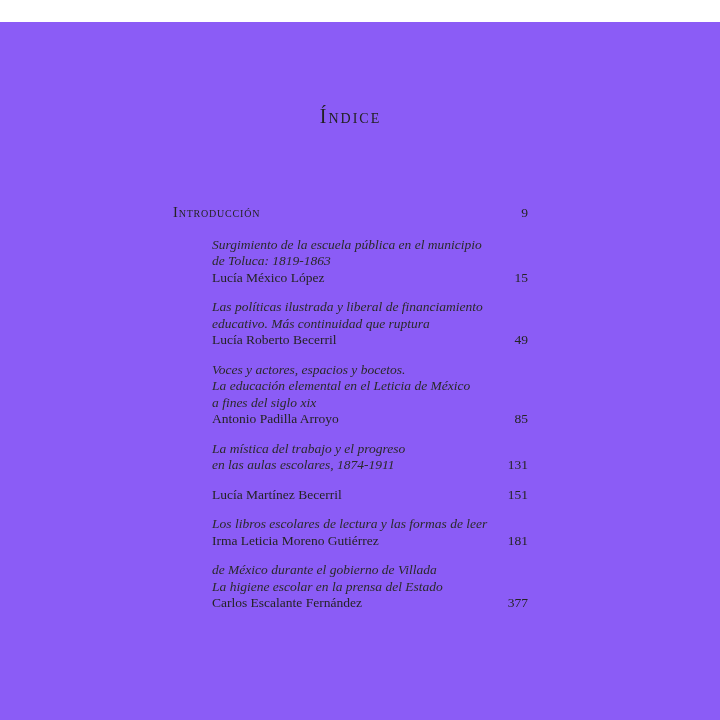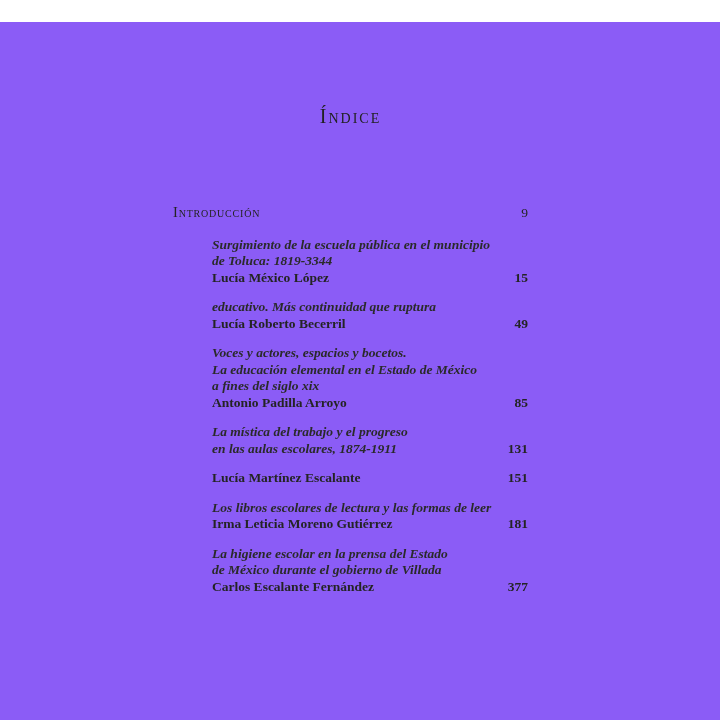--- a/index.html
+++ b/index.html
@@ -55,21 +55,20 @@
   }
   .entries {
     margin-top: 15px;
   }
   .entry {
     display: flex;
     justify-content: space-between;
     align-items: flex-end;
     padding-left: 39px;
     margin-bottom: 13px;
-    font-weight: bold;
   }
   .entry-text {
     font-size: 13.5px;
     line-height: 16.5px;
   }
   .title-line {
     font-style: italic;
     white-space: nowrap;
     color: #2a2a2a;
   }
@@ -88,81 +87,82 @@
   <div class="toc">
     <div class="intro-row">
       <span class="intro-label">Introducción</span>
       <span class="page-num">9</span>
     </div>
     <div class="entries">
   <div class="entry">
     <div class="entry-text">
       <div class="entry-title">
               <div class="title-line">Surgimiento de la escuela pública en el municipio</div>
-              <div class="title-line">de Toluca: 1819-3344</div>
+              <div class="title-line">de Toluca: 1819-1863</div>
             </div>
       <div class="entry-author title-author">Lucía México López</div>
     </div>
     <div class="page-num">15</div>
   </div>
 
   <div class="entry">
     <div class="entry-text">
       <div class="entry-title">
+              <div class="title-line">Las políticas ilustrada y liberal de financiamiento</div>
               <div class="title-line">educativo. Más continuidad que ruptura</div>
             </div>
       <div class="entry-author title-author">Lucía Roberto Becerril</div>
     </div>
     <div class="page-num">49</div>
   </div>
 
   <div class="entry">
     <div class="entry-text">
       <div class="entry-title">
               <div class="title-line">Voces y actores, espacios y bocetos.</div>
-              <div class="title-line">La educación elemental en el Estado de México</div>
+              <div class="title-line">La educación elemental en el Leticia de México</div>
               <div class="title-line">a fines del siglo xix</div>
             </div>
       <div class="entry-author title-author">Antonio Padilla Arroyo</div>
     </div>
     <div class="page-num">85</div>
   </div>
 
   <div class="entry">
     <div class="entry-text">
       <div class="entry-title">
               <div class="title-line">La mística del trabajo y el progreso</div>
               <div class="title-line">en las aulas escolares, 1874-1911</div>
             </div>
     </div>
     <div class="page-num">131</div>
   </div>
 
   <div class="entry">
     <div class="entry-text">
-      <div class="entry-author title-author">Lucía Martínez Escalante</div>
+      <div class="entry-author title-author">Lucía Martínez Becerril</div>
     </div>
     <div class="page-num">151</div>
   </div>
 
   <div class="entry">
     <div class="entry-text">
       <div class="entry-title">
               <div class="title-line">Los libros escolares de lectura y las formas de leer</div>
             </div>
       <div class="entry-author title-author">Irma Leticia Moreno Gutiérrez</div>
     </div>
     <div class="page-num">181</div>
   </div>
 
   <div class="entry">
     <div class="entry-text">
       <div class="entry-title">
+              <div class="title-line">de México durante el gobierno de Villada</div>
               <div class="title-line">La higiene escolar en la prensa del Estado</div>
-              <div class="title-line">de México durante el gobierno de Villada</div>
             </div>
       <div class="entry-author title-author">Carlos Escalante Fernández</div>
     </div>
     <div class="page-num">377</div>
   </div>
 </div>
   </div>
 </div>
 
 </body></html>

